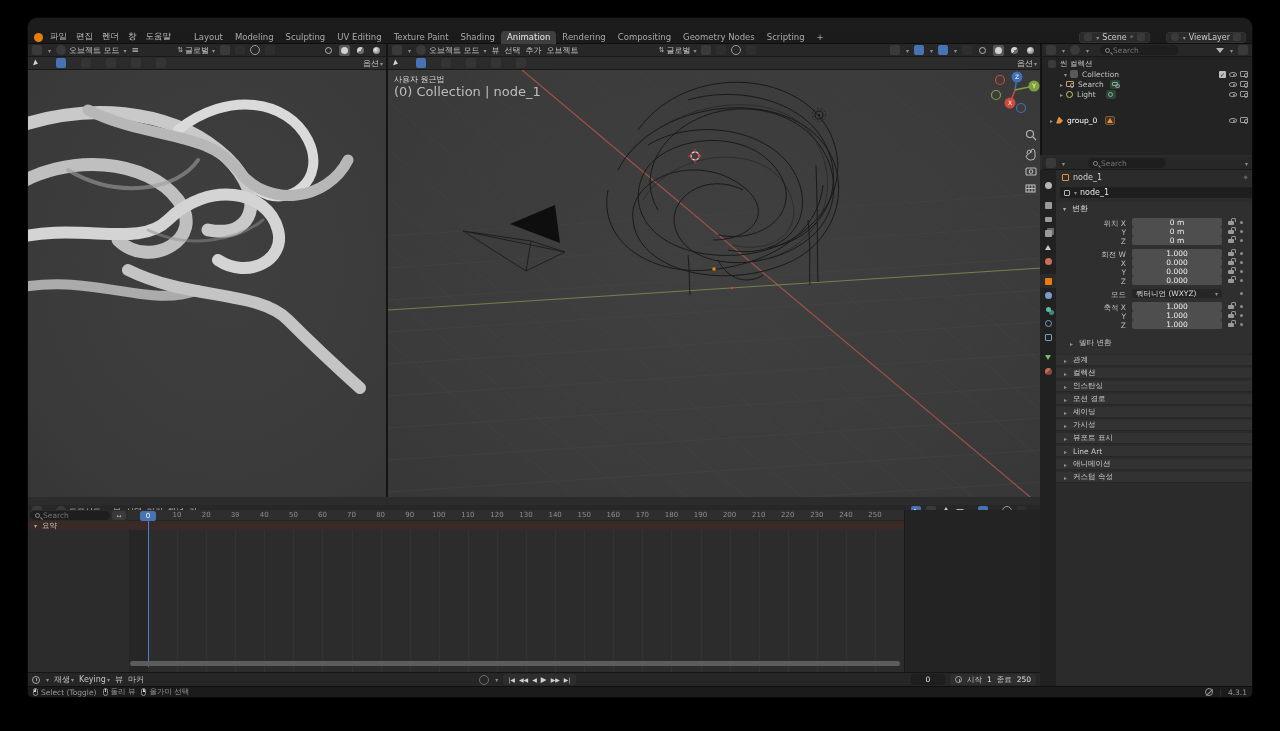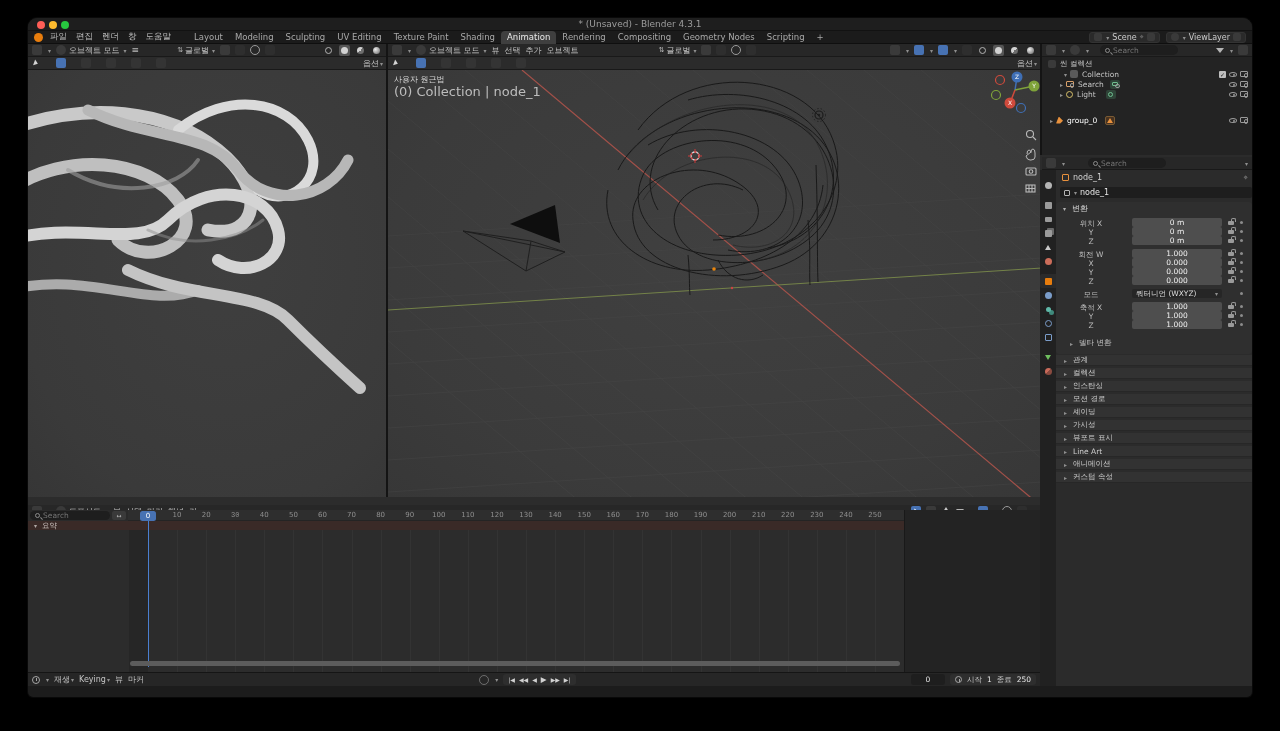--- a/index.html
+++ b/index.html
@@ -52,21 +52,21 @@
   .i-cam{width:8px;height:6px;border:1px solid #9a9a9a;border-radius:1px;position:relative;flex:none}
   .i-cam::after{content:"";position:absolute;left:2.5px;top:1.2px;width:2.5px;height:2.5px;border-radius:50%;border:1px solid #9a9a9a}
   .i-check{width:7px;height:7px;background:#bdbdbd;border-radius:1px;color:#222;font-size:6px;line-height:7px;text-align:center}
   .badge{width:10px;height:9px;border-radius:2px;display:flex;align-items:center;justify-content:center;flex:none}
   .tri-up{width:0;height:0;border-left:3px solid transparent;border-right:3px solid transparent;border-bottom:5px solid currentColor}
   
   .ptab{width:16px;height:14px;display:flex;align-items:center;justify-content:center}
   .ptab.active{background:#2b2b2b;border-radius:2px 0 0 2px}
   .ic-circle{width:7px;height:7px;border-radius:50%}
   .ic-square{width:7px;height:7px;border-radius:1px}
-  .plabel{position:absolute;font-size:7.5px;color:#bdbdbd;text-align:center;width:70px}
+  .plabel{position:absolute;font-size:7.5px;color:#bdbdbd;text-align:right;width:70px}
   .pfield{position:absolute;height:9px;background:#4e4e4e;border-radius:2px;font-size:7.5px;color:#f2f2f2;display:flex;align-items:center;justify-content:center}
   .pfield.drop{background:#262626;justify-content:flex-start;padding:0 4px;color:#dcdcdc}
   .lock{position:absolute;width:6px;height:4px;background:#9a9a9a;border-radius:1px}
   .lock::before{content:"";position:absolute;top:-3px;left:2.5px;width:3px;height:3px;border:1px solid #9a9a9a;border-bottom:none;border-radius:2px 2px 0 0}
   .adot{position:absolute;width:3px;height:3px;border-radius:50%;background:#8b8b8b}
   .sect{position:absolute;left:1028px;width:196px;height:11px;background:#323232;border-bottom:1px solid #272727;display:flex;align-items:center;padding-left:6px;font-size:7.5px;color:#cdcdcd;gap:4px}
   
   .tick{position:absolute;top:1px;font-size:7px;color:#8f8f8f;transform:translateX(-50%)}
   .warn{width:0;height:0;border-left:5px solid transparent;border-right:5px solid transparent;border-bottom:8px solid #c9c9c9}
   .funnel{width:0;height:0;border-left:4px solid transparent;border-right:4px solid transparent;border-top:5px solid #b5b5b5}
@@ -80,26 +80,20 @@
   .netslash::after{content:"";position:absolute;left:-1px;top:3px;width:9px;height:1px;background:#9a9a9a;transform:rotate(-45deg)}
   .clockic{width:8px;height:8px;border:1px solid #a5a5a5;border-radius:50%;position:relative}
   .clockic::after{content:"";position:absolute;left:3px;top:1.5px;width:1px;height:3px;background:#a5a5a5}
 </style>
 </head>
 <body>
 
 <div id="stage">
 <div id="window">
 
-  <div id="titlebar">
-    <span class="light" style="left:9px;background:#ff5e57"></span>
-    <span class="light" style="left:21px;background:#ffbb2e"></span>
-    <span class="light" style="left:33px;background:#27c83f"></span>
-    <span id="titletext">* (Unsaved) - Blender 4.3.1</span>
-  </div>
 
   <div id="topbar">
     <span style="width:9px;height:9px;border-radius:50%;background:#e87d0d;margin-right:7px;position:relative"></span>
     <span class="menu">파일</span>
     <span class="menu">편집</span>
     <span class="menu">렌더</span>
     <span class="menu">창</span>
     <span class="menu">도움말</span>
     <span style="width:8px"></span>
     <span class="tab">Layout</span>
@@ -108,21 +102,21 @@
     <span class="tab">UV Editing</span>
     <span class="tab">Texture Paint</span>
     <span class="tab">Shading</span>
     <span class="tab active">Animation</span>
     <span class="tab">Rendering</span>
     <span class="tab">Compositing</span>
     <span class="tab">Geometry Nodes</span>
     <span class="tab">Scripting</span>
     <span class="tab">+</span>
     <span class="grow"></span>
-    <span class="wpill" style="margin-right:6px">
+    <span class="wpill" style="margin-right:16px">
       <span class="gi" style="width:8px;height:8px"></span>
       <span class="chev"></span>
       <span>Scene</span>
       <span style="color:#8a8a8a;font-size:7px">⌖</span>
       <span class="gi" style="width:8px;height:8px"></span>
     </span>
     <span class="wpill">
       <span class="gi" style="width:8px;height:8px;border-radius:50%"></span>
       <span class="chev"></span>
       <span>ViewLayer</span>
@@ -717,15 +711,33 @@
     <span style="background:#1e1e1e;border-radius:3px;width:34px;height:11px;text-align:center;line-height:11px;font-size:7.5px;color:#e8e8e8">0</span>
     <span class="flex" style="background:#2e2e2e;border-radius:3px;height:11px;padding:0 5px;gap:5px;font-size:7.5px">
       <span class="clockic" style="width:7px;height:7px"></span>
       <span>시작</span>
       <span style="color:#e8e8e8">1</span>
       <span>종료</span>
       <span style="color:#e8e8e8">250</span>
     </span>
   </div>
 
+  <div class="abs flex" style="left:0;top:668px;width:1224px;height:11px;background:#1b1b1b;border-top:1px solid #101010;padding:0 5px;gap:6px;font-size:7.5px;color:#969696">
+    <span class="flex" style="gap:3px">
+      <span class="mouse l"></span>
+      <span>Select (Toggle)</span>
+    </span>
+    <span class="flex" style="gap:3px">
+      <span class="mouse m"></span>
+      <span>돌리 뷰</span>
+    </span>
+    <span class="flex" style="gap:3px">
+      <span class="mouse r"></span>
+      <span>올가미 선택</span>
+    </span>
+    <span class="grow"></span>
+    <span class="netslash"></span>
+    <span style="color:#3a3a3a">|</span>
+    <span>4.3.1</span>
+  </div>
 
 </div>
 </div>
 
 </body></html>

